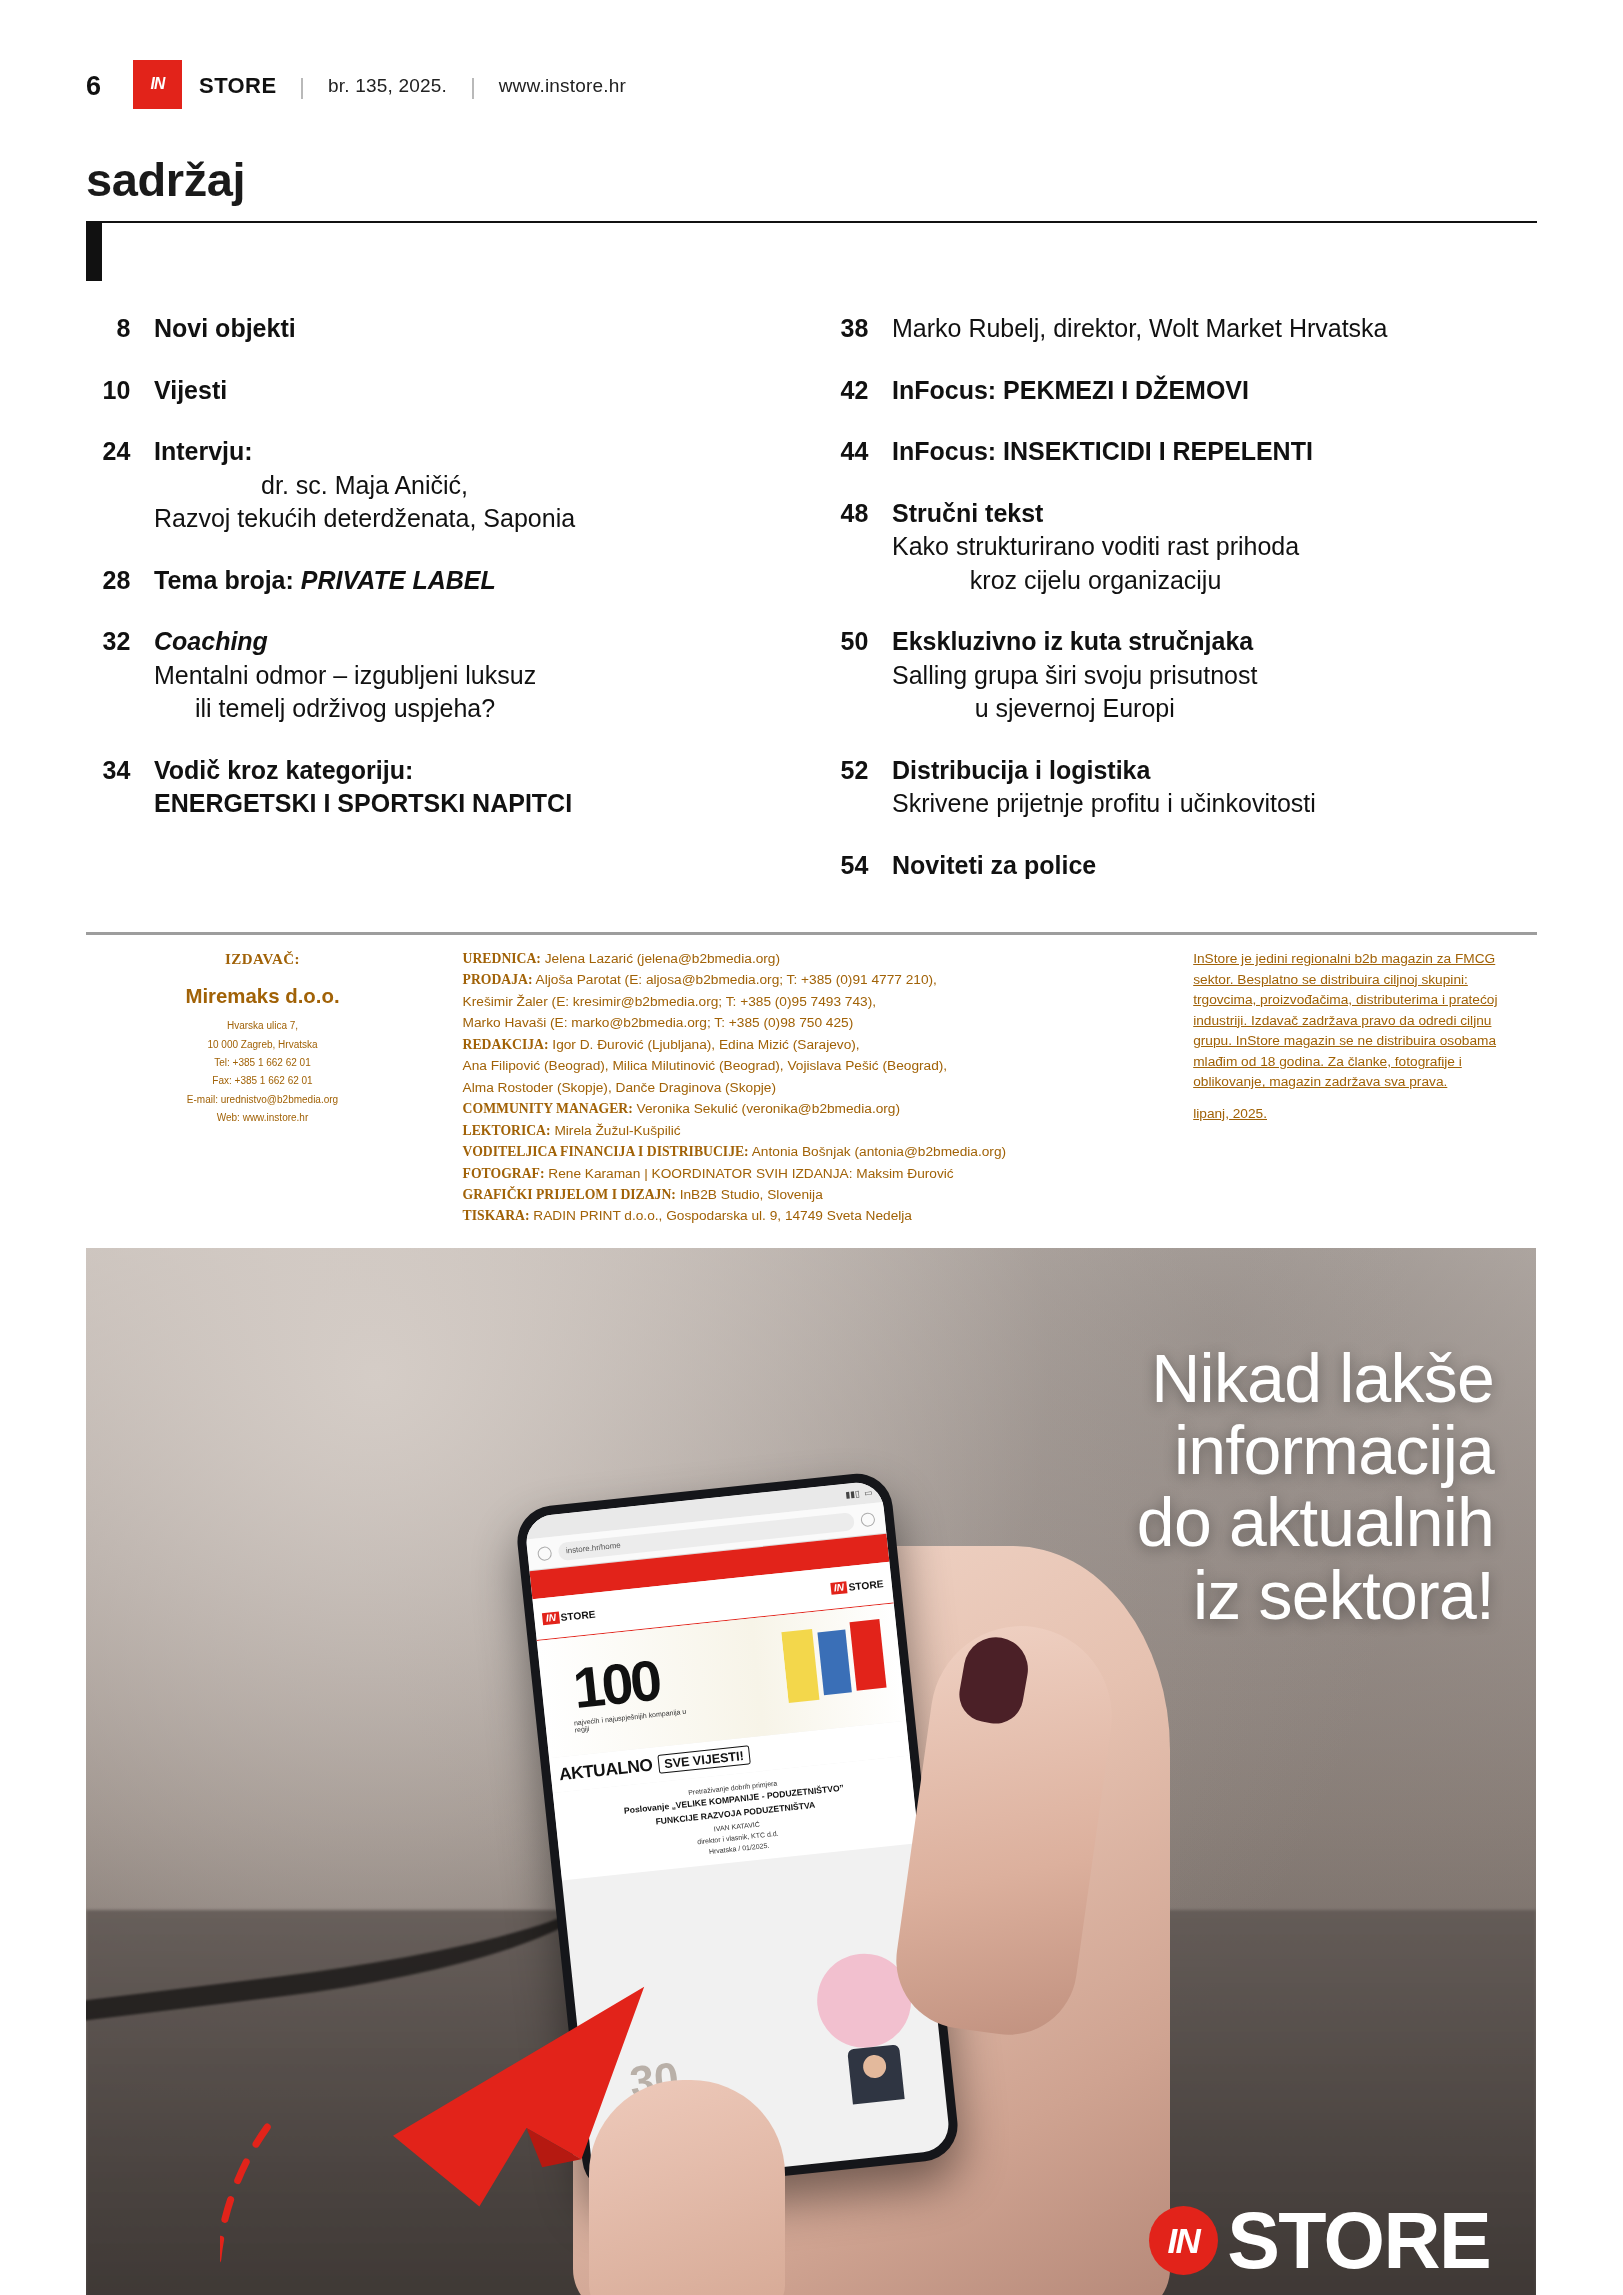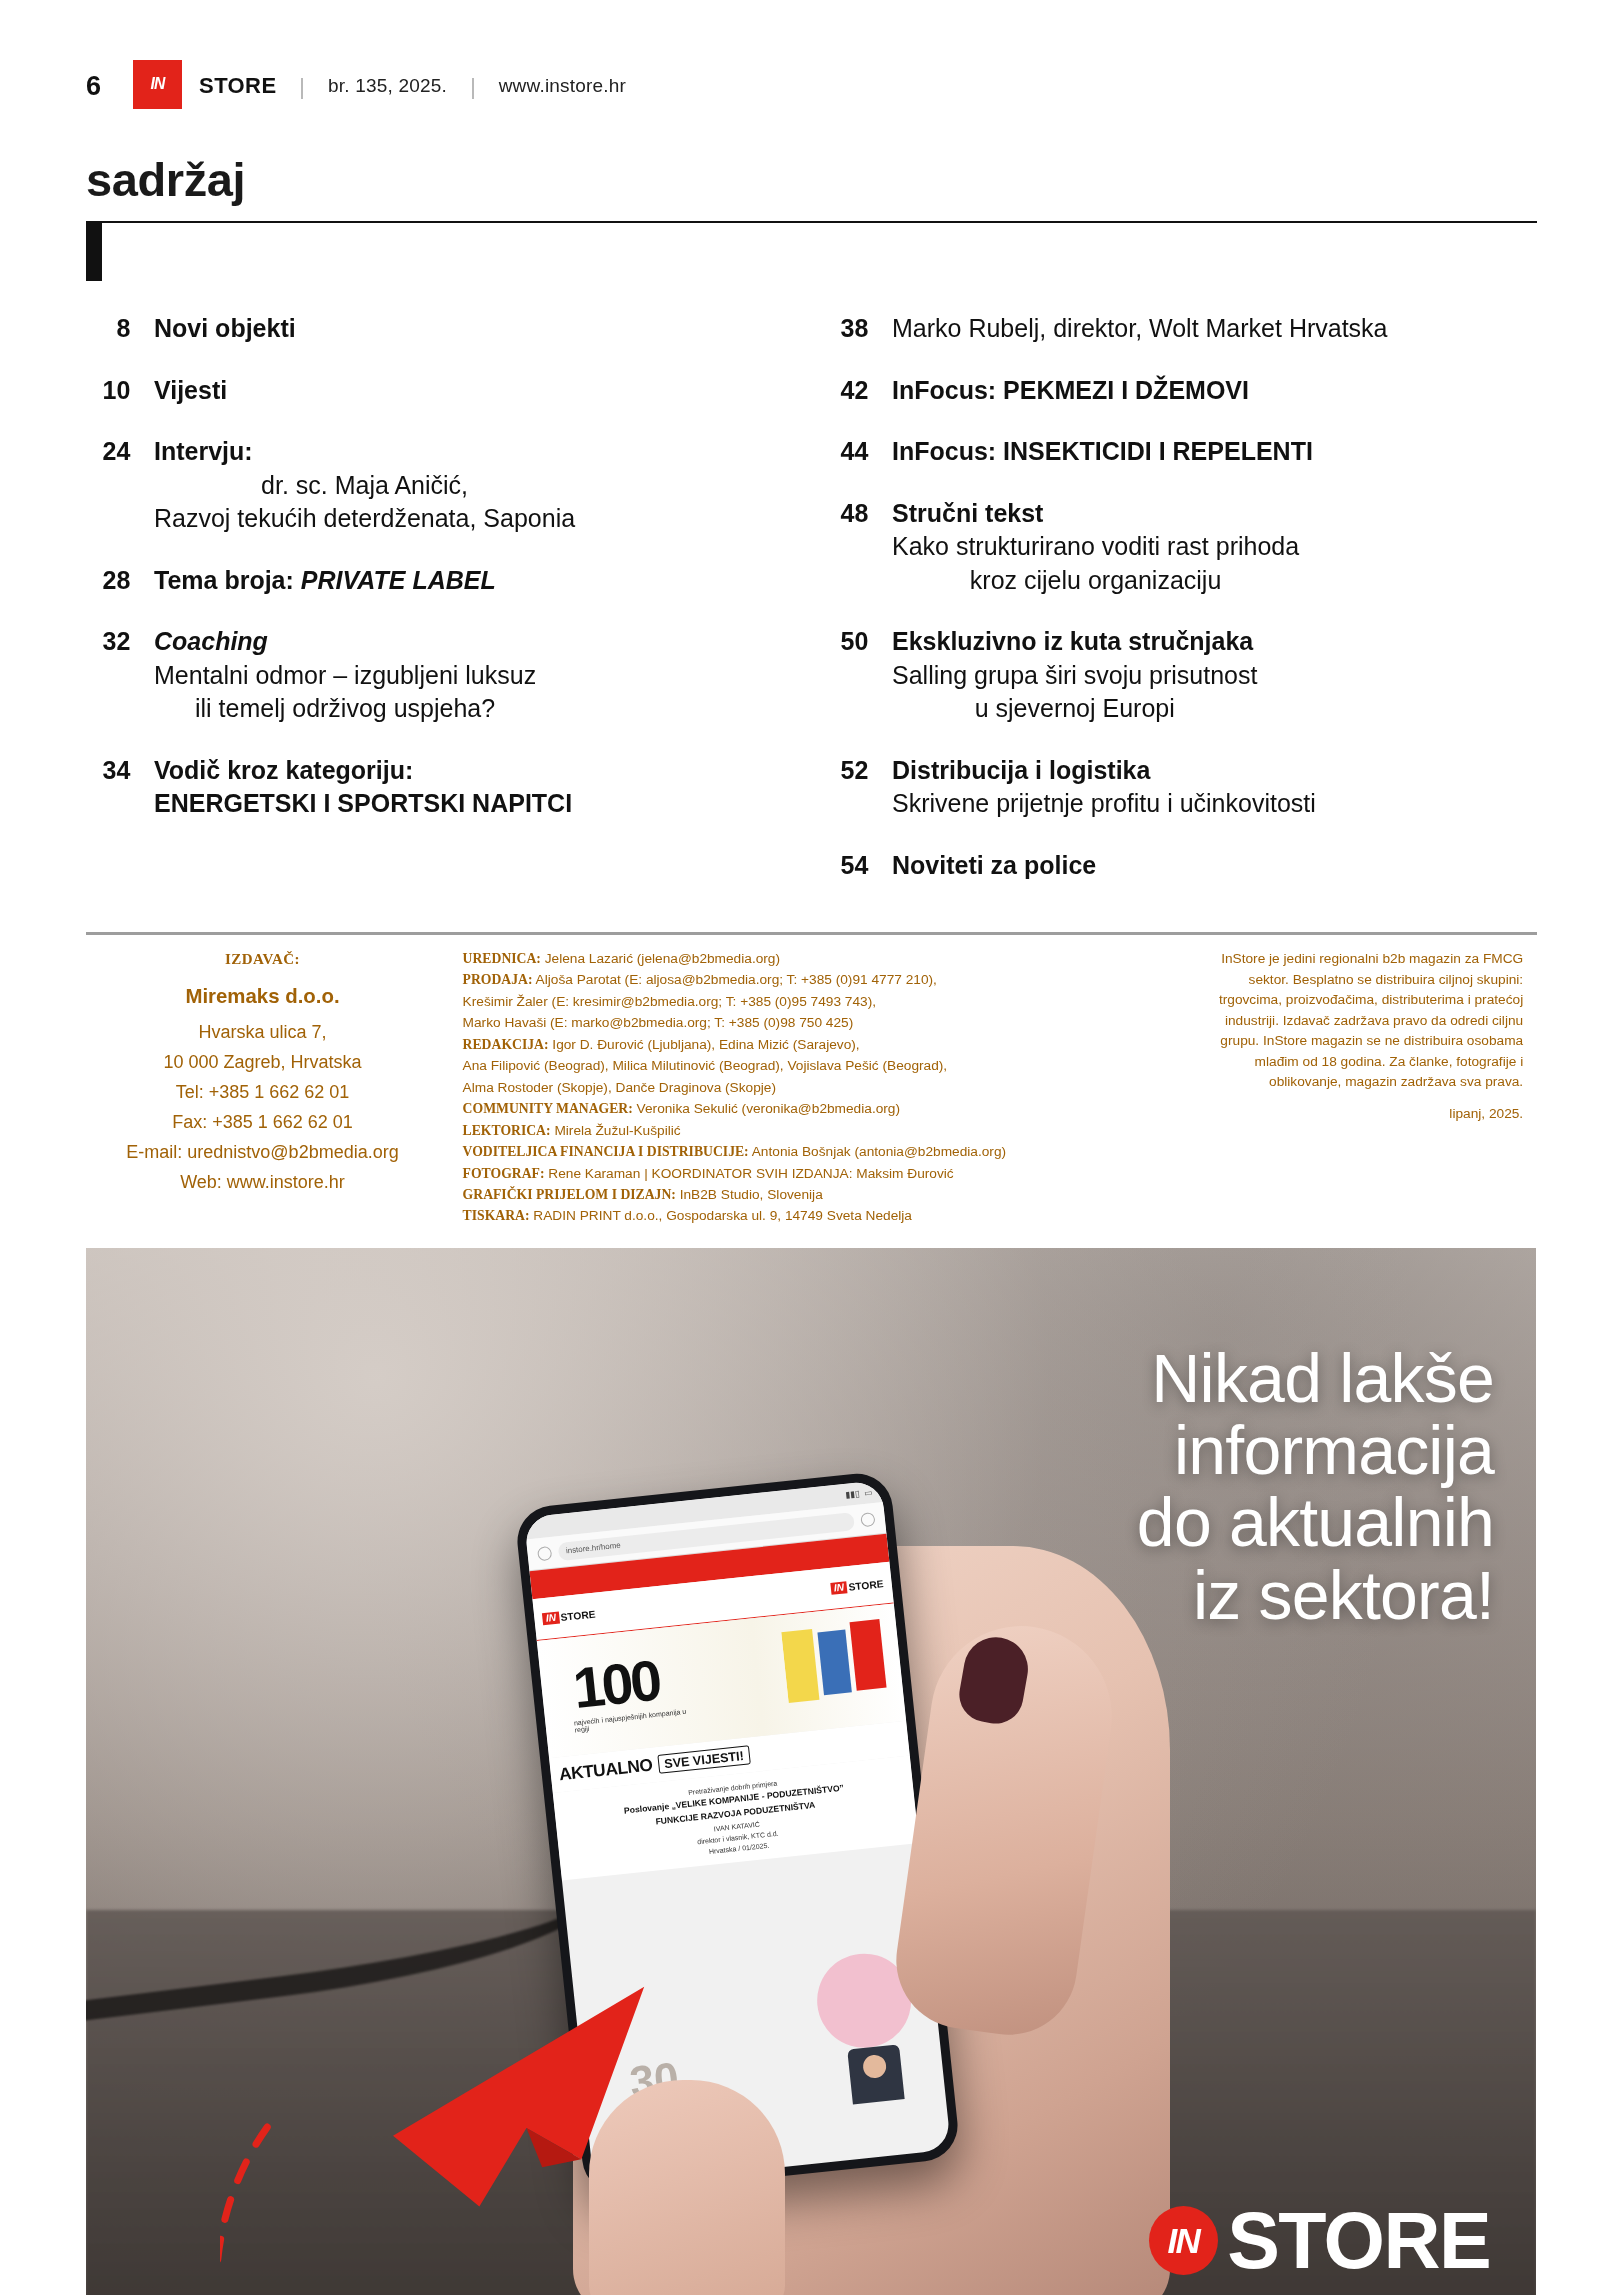--- a/index.html
+++ b/index.html
@@ -162,36 +162,37 @@
   }
   .imprint .col-left {
     width: 353px;
     text-align: center;
   }
   .imprint .col-mid {
     width: 707px;
   }
   .imprint .col-right {
     width: 330px;
-    text-align: right;
+    text-align: left;
     line-height: 1.5;
+    text-decoration: underline;
   }
   .izdavac-label {
     font-weight: bold;
     font-size: 15px;
     letter-spacing: 0.5px;
     margin-bottom: 11px;
     font-family: "Liberation Serif", serif;
   }
   .publisher-name {
     font-weight: bold;
     font-size: 20.4px;
     margin-bottom: 7.9px;
   }
-  .addr-line { font-size: 18px; margin-bottom: 3.9px; }
+  .addr-line { font-size: 10px; margin-bottom: 3.9px; }
   .imprint .col-mid p {
     margin: 0 0 1.6px 0;
   }
   .imprint .col-mid b {
     font-family: "Liberation Serif", serif;
     font-weight: bold;
   }
   .imprint .col-right p { margin: 0; }
   .imprint .col-right .date { margin-top: 11px; }
 

